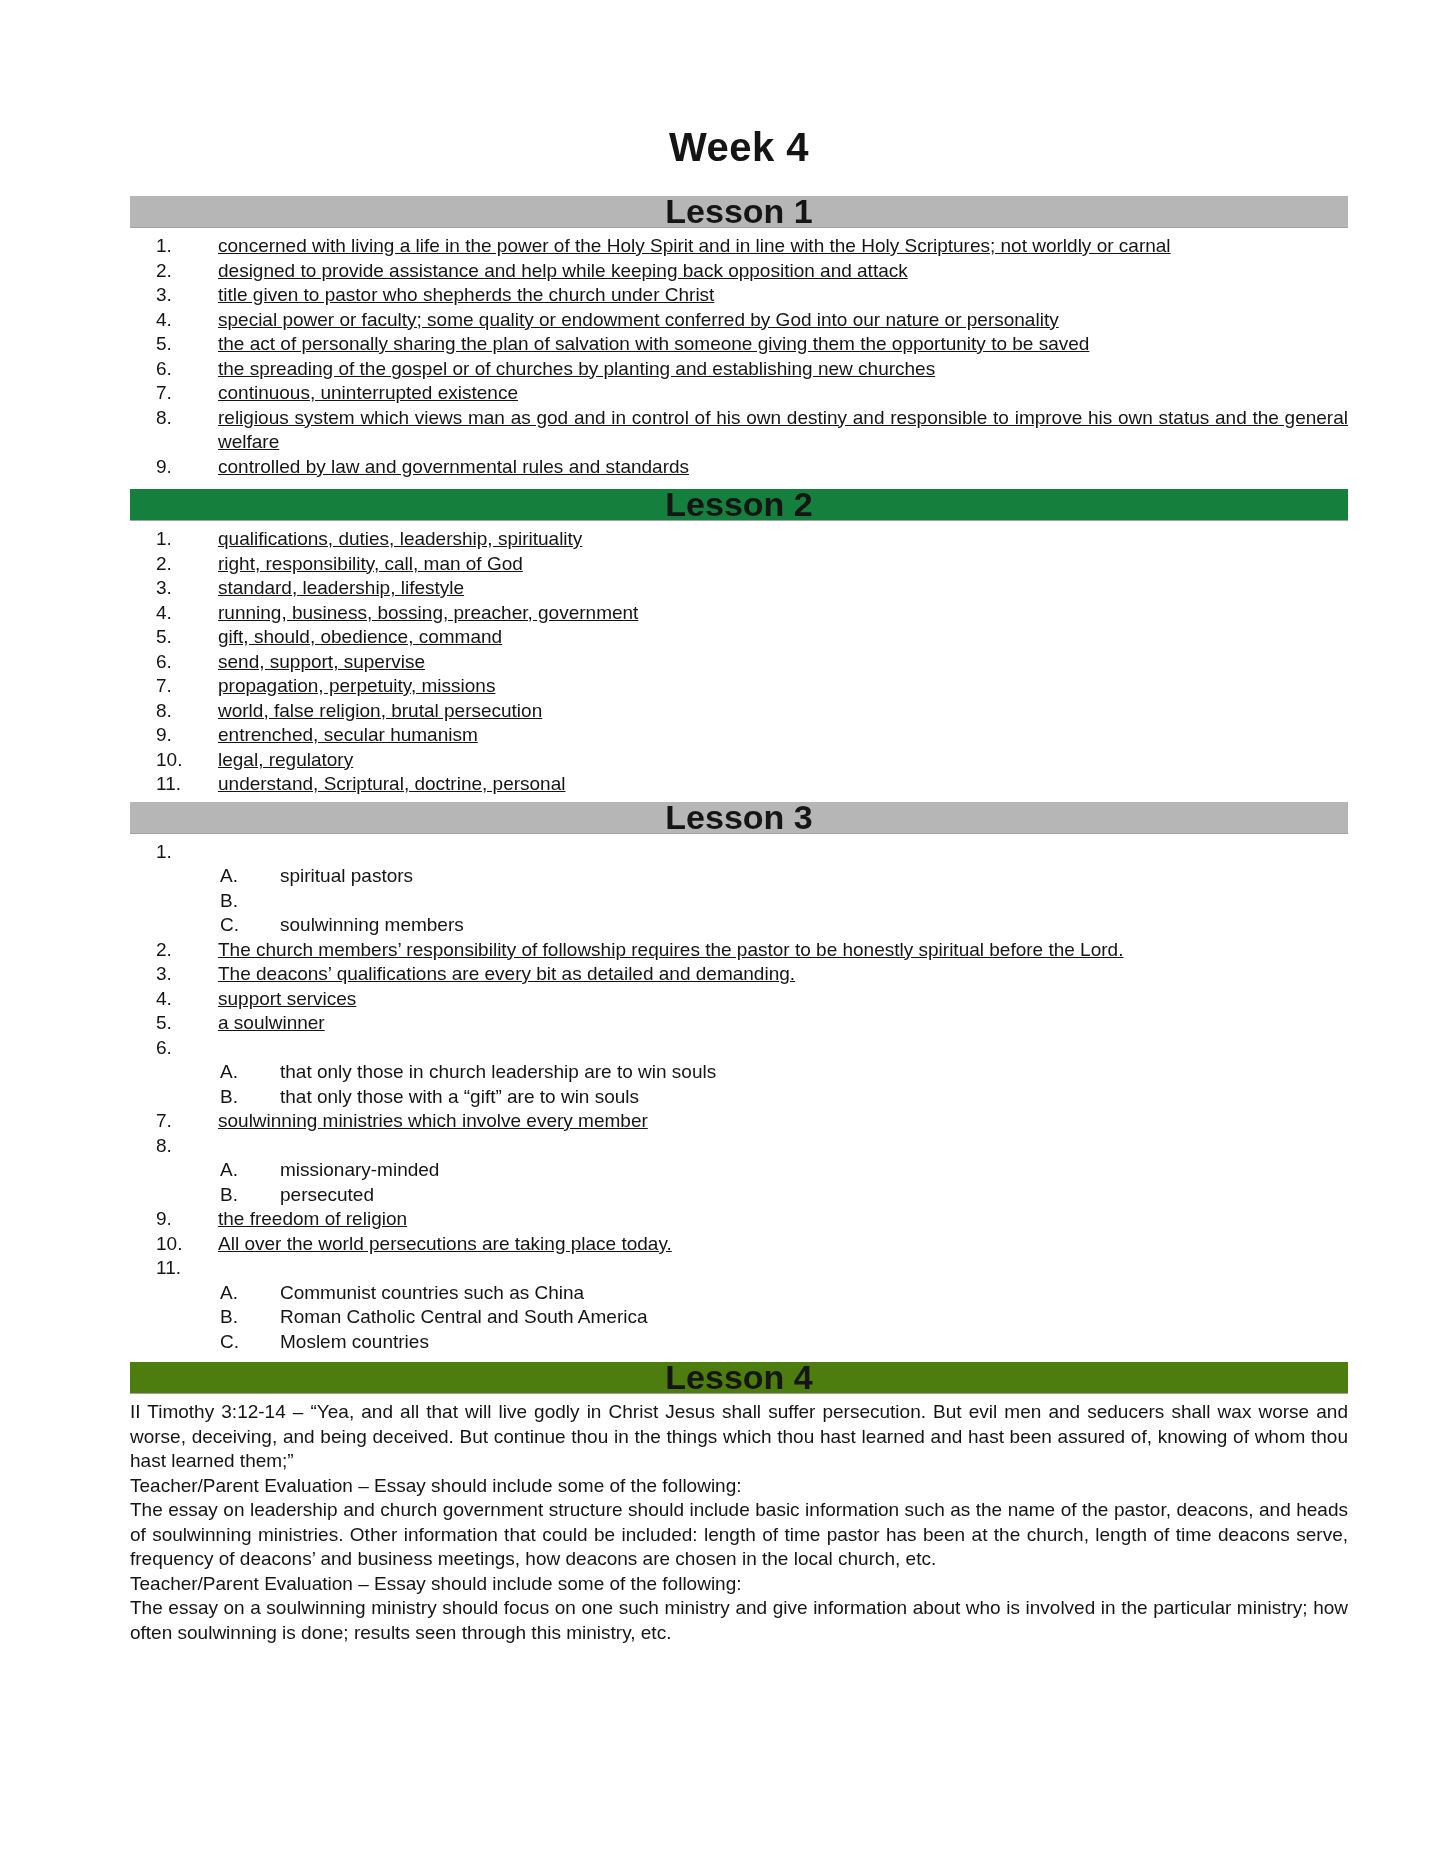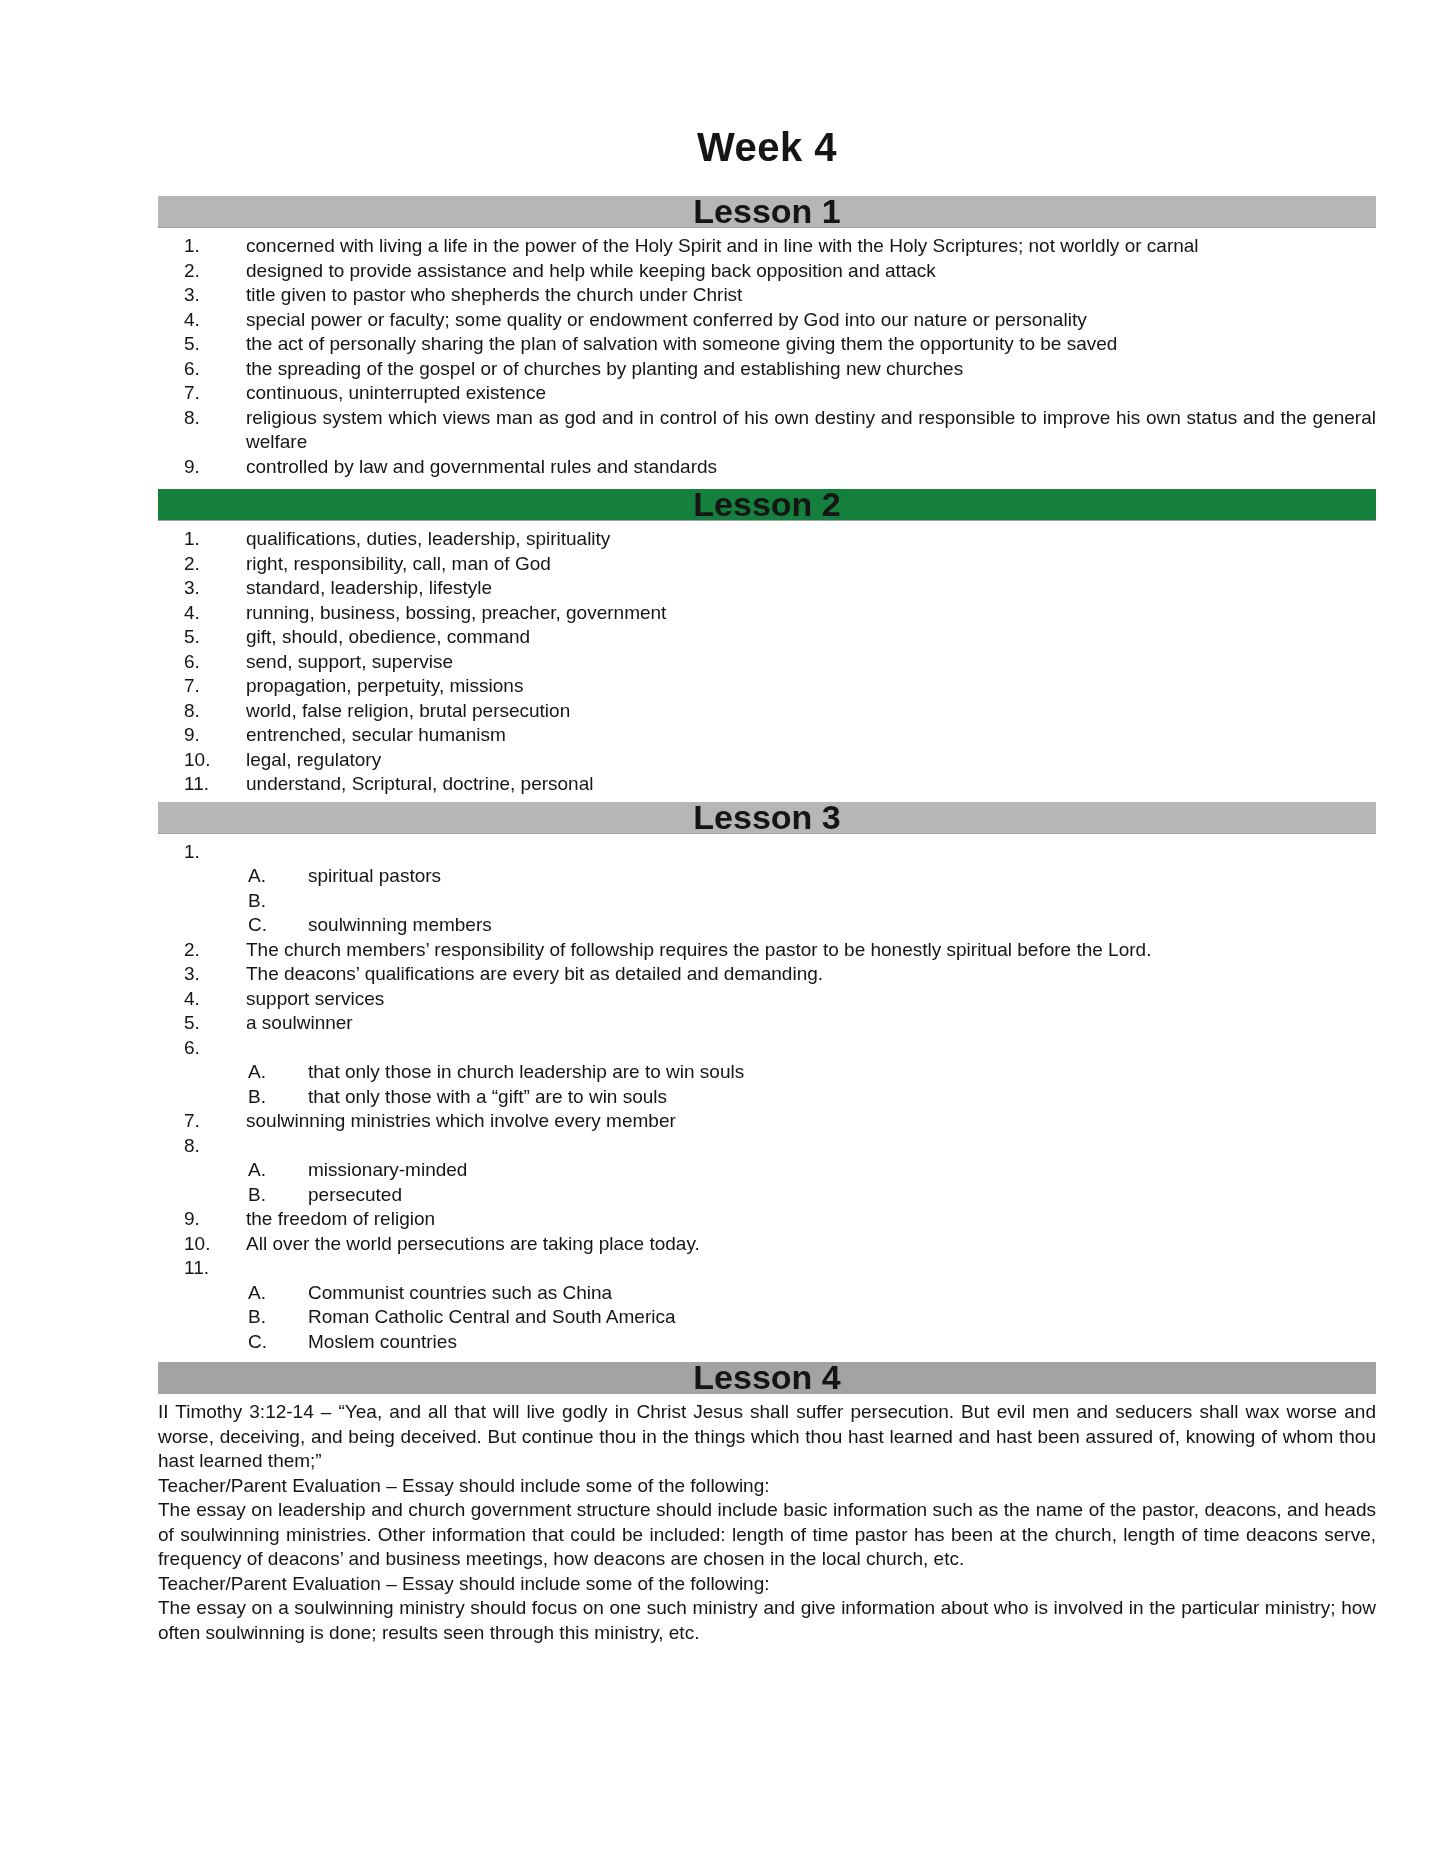--- a/index.html
+++ b/index.html
@@ -8,21 +8,21 @@
   .page {
     position: relative;
     width: 1445px;
     height: 1870px;
     background: #ffffff;
     color: #151515;
     overflow: hidden;
   }
   .content {
     position: absolute;
-    left: 158px;
+    left: 130px;
     top: 0;
     width: 1218px;
   }
   .doc-title {
     margin-top: 124px;
     text-align: center;
     font-size: 40px;
     line-height: 46px;
     font-weight: bold;
     letter-spacing: 0.5px;
@@ -46,20 +46,21 @@
     line-height: 24.5px;
   }
   .item-row, .sub-row { display: flex; min-height: 24.5px; }
   .item-num {
     flex: 0 0 62px;
     margin-left: 26px;
   }
   .item-text {
     flex: 1;
     text-align: justify;
+    text-decoration: underline;
   }
   .sub-letter {
     flex: 0 0 60px;
     margin-left: 90px;
   }
   .sub-text { flex: 1; }
   .para { text-align: justify; }
   .footer {
     position: relative;
     margin-top: 46px;
@@ -258,21 +259,21 @@
               <span class="sub-letter">B.</span>
               <div class="sub-text">Roman Catholic Central and South America</div>
             </div>
             <div class="sub-row">
               <span class="sub-letter">C.</span>
               <div class="sub-text">Moslem countries</div>
             </div>
           </div>
         </section>
         <section class="lesson">
-          <div class="lesson-bar" style="background: #a3a3a3;">Lesson 4</div>
+          <div class="lesson-bar" style="background: #4d7c0f;">Lesson 4</div>
           <div class="lesson-body">
             <p class="para">II Timothy 3:12-14 – “Yea, and all that will live godly in Christ Jesus shall suffer persecution. But evil men and seducers shall wax worse and worse, deceiving, and being deceived. But continue thou in the things which thou hast learned and hast been assured of, knowing of whom thou hast learned them;”</p>
             <p class="para">Teacher/Parent Evaluation – Essay should include some of the following:</p>
             <p class="para">The essay on leadership and church government structure should include basic information such as the name of the pastor, deacons, and heads of soulwinning ministries.  Other information that could be included:  length of time pastor has been at the church, length of time deacons serve, frequency of deacons’ and business meetings, how deacons are chosen in the local church, etc.</p>
             <p class="para">Teacher/Parent Evaluation – Essay should include some of the following:</p>
             <p class="para">The essay on a soulwinning ministry should focus on one such ministry and give information about who is involved in the particular ministry; how often soulwinning is done; results seen through this ministry, etc.</p>
           </div>
         </section>
       </div>
   </div>

